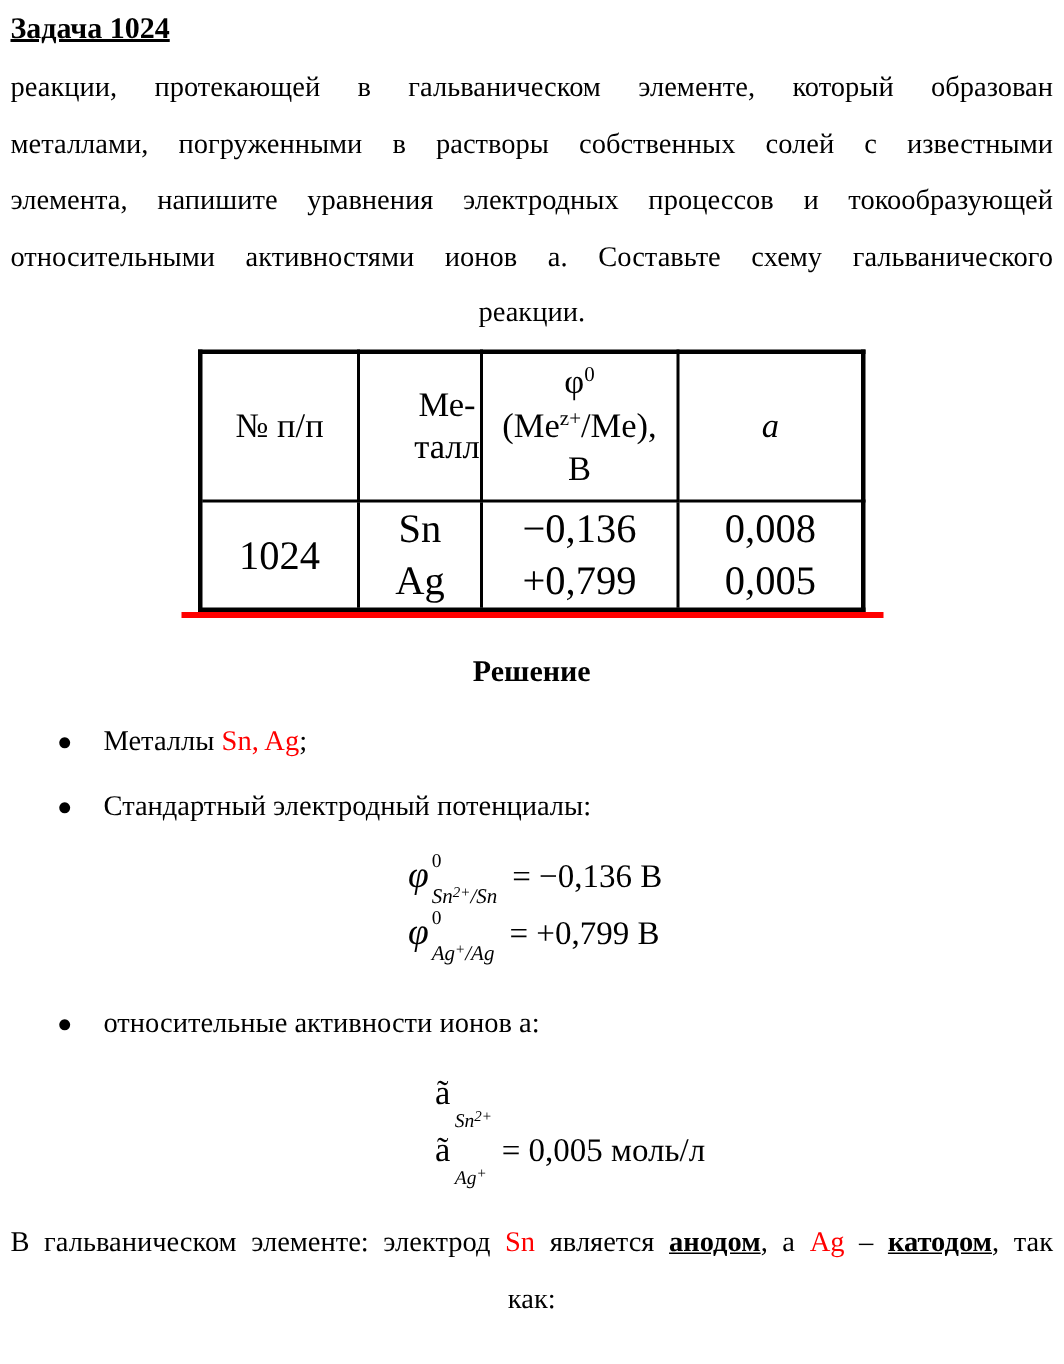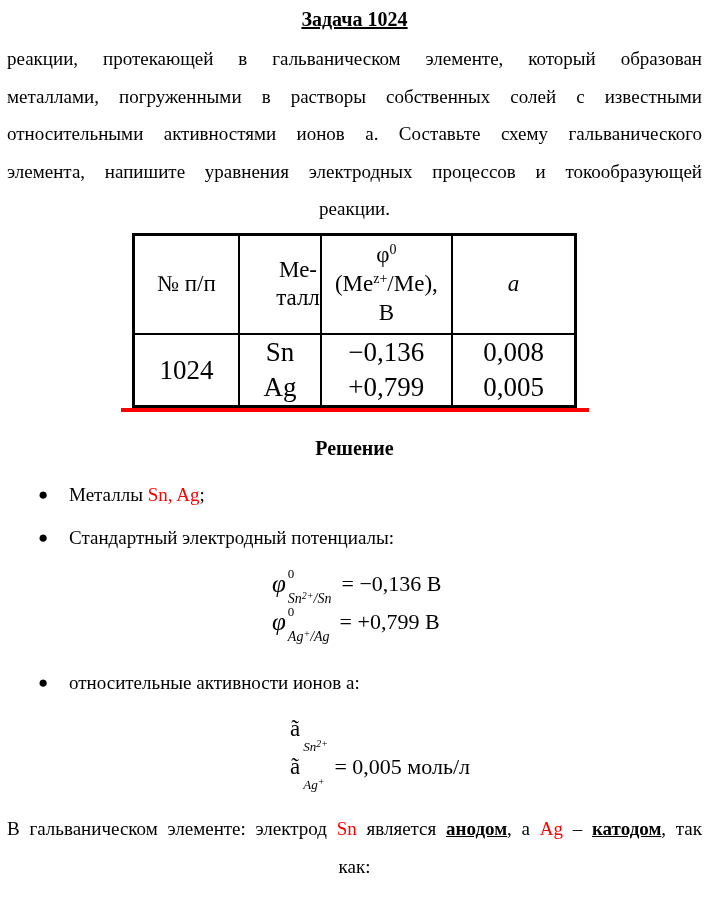--- a/index.html
+++ b/index.html
@@ -7,21 +7,21 @@
   body {
     width: 709px; height: 909px;
     font-family: "Liberation Serif", serif;
     color: #000000;
     overflow: hidden;
     position: relative;
   }
   .doc { padding: 0 7px; }
 
   
-  .title { margin-top: 8px; text-align: center; font-size: 20px; font-weight: bold; }
+  .title { margin-top: 8px; font-size: 20px; font-weight: bold; }
   .title .ul { text-decoration: underline; }
   .solution-heading { margin-top: 25px; text-align: center; font-size: 20px; font-weight: bold; }
   .solution-heading .ul { }
 
   
   .intro { margin-top: 9px; font-size: 19px; line-height: 37.5px; }
   .jline { text-align: justify; text-align-last: justify; }
   .lline { text-align: center; }
   .b { font-weight: bold; }
   .sub { font-size: 12px; vertical-align: -4px; }
@@ -73,22 +73,22 @@
 
 <div class="doc">
 
   <div class="title">
     <span class="ul">Задача 1024</span>
   </div>
 
   <div class="intro">
     <div class="jline">реакции, протекающей в гальваническом элементе, который образован</div>
     <div class="jline">металлами, погруженными в растворы собственных солей с известными</div>
+    <div class="jline">элемента, напишите уравнения электродных процессов и токообразующей</div>
     <div class="jline">относительными активностями ионов а. Составьте схему гальванического</div>
-    <div class="jline">элемента, напишите уравнения электродных процессов и токообразующей</div>
     <div class="lline">реакции.</div>
   </div>
 
   <div class="tbl-wrap">
     <table>
       <tbody>
           <tr class="hdr-row">
         <th class="col-num">№ п/п</th>
         <th class="col-met">
           <div>Ме-</div>

